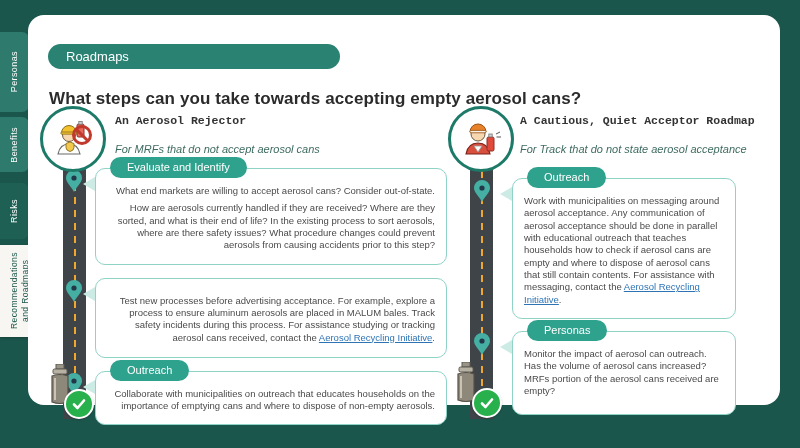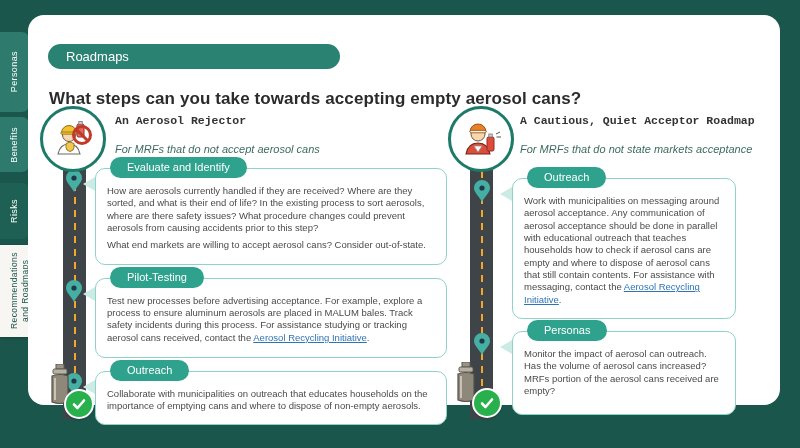--- a/index.html
+++ b/index.html
@@ -67,21 +67,21 @@
   .road-left  { left:35px; }
   .road-right { left:442px; }
   .road .mid {
     position:absolute; left:50%; top:4px; bottom:4px; width:2px;
     transform:translateX(-50%);
     background:repeating-linear-gradient(to bottom,#F0A72B 0 7px,transparent 7px 13px);
   }
 
   
   .steps { position:absolute; z-index:2; }
-  .steps-left  { left:67px; top:153px; width:352px; }
+  .steps-left  { left:67px; top:153px; width:352px;text-align:right; }
   .steps-right { left:484px; top:163px; width:224px; }
 
   .step { position:relative; }
   .steps-left  .step { margin-bottom:13px; }
   .steps-right .step { margin-bottom:12px; }
 
   .step-box {
     border:1.2px solid #8FD2C6; border-radius:10px;
     background:#fff; padding:16px 11px 7px 11px;
   }
@@ -174,52 +174,51 @@
       <path d="M14 18 a8 8 0 0 1 16 0 z" fill="#E8822A" stroke="#9c5312" stroke-width="1"></path>
       <rect x="14" y="16.4" width="16" height="2.4" rx="1" fill="#F6F3EC" stroke="#9c5312" stroke-width=".8"></rect>
       <rect x="31" y="23" width="7" height="14" rx="1.5" fill="#E04A3A" stroke="#8c2f27" stroke-width="1"></rect>
       <rect x="32.8" y="20" width="3.4" height="3" fill="#cfcfcf" stroke="#777" stroke-width=".8"></rect>
       <line x1="40" y1="20" x2="44" y2="18" stroke="#555" stroke-width="1"></line>
       <line x1="40.5" y1="23" x2="45" y2="23" stroke="#555" stroke-width="1"></line>
     </svg>
   </div>
   <div class="col-head col-head-right">
     <div class="h1">A Cautious, Quiet Acceptor Roadmap</div>
-    <div class="h2">For MRFs that do not state markets acceptance</div>
+    <div class="h2">For Track that do not state aerosol acceptance</div>
   </div>
 
   <div class="road road-left">
       <div class="mid"></div>
     </div>
   <div class="road road-right">
       <div class="mid"></div>
     </div>
 
   <div class="steps steps-left">
 
     <div class="step s-l0">
       <svg class="pin" viewBox="0 0 16 22">
         <path d="M8 0 a8 8 0 0 1 8 8 c0 5 -6 9 -8 14 c-2 -5 -8 -9 -8 -14 a8 8 0 0 1 8 -8 z" fill="#45AFA3"></path>
         <circle cx="8" cy="8" r="2.6" fill="#22384A"></circle>
       </svg>
       <div class="connector"></div>
       <div class="step-pill">Evaluate and Identify</div>
       <div class="step-box">
+        <p>What end markets are willing to accept aerosol cans? Consider out-of-state.</p>
         <p>How are aerosols currently handled if they are received? Where are they sorted, and what is their end of life? In the existing process to sort aerosols, where are there safety issues? What procedure changes could prevent aerosols from causing accidents prior to this step?</p>
-        <p>What end markets are willing to accept aerosol cans? Consider out-of-state.</p>
       </div>
     </div>
 
     <div class="step s-l1">
       <svg class="pin" viewBox="0 0 16 22">
         <path d="M8 0 a8 8 0 0 1 8 8 c0 5 -6 9 -8 14 c-2 -5 -8 -9 -8 -14 a8 8 0 0 1 8 -8 z" fill="#45AFA3"></path>
         <circle cx="8" cy="8" r="2.6" fill="#22384A"></circle>
       </svg>
       <div class="connector"></div>
-      <div class="step-pill">Pilot-Testing</div>
       <div class="step-box">
         <p><span>Test new processes before advertising acceptance. For example, explore a process to ensure aluminum aerosols are placed in MALUM bales. Track safety incidents during this process. For assistance studying or tracking aerosol cans received, contact the </span><a>Aerosol Recycling Initiative</a><span>.</span></p>
       </div>
     </div>
 
     <div class="step s-l2">
       <svg class="pin" viewBox="0 0 16 22">
         <path d="M8 0 a8 8 0 0 1 8 8 c0 5 -6 9 -8 14 c-2 -5 -8 -9 -8 -14 a8 8 0 0 1 8 -8 z" fill="#45AFA3"></path>
         <circle cx="8" cy="8" r="2.6" fill="#22384A"></circle>
       </svg>

